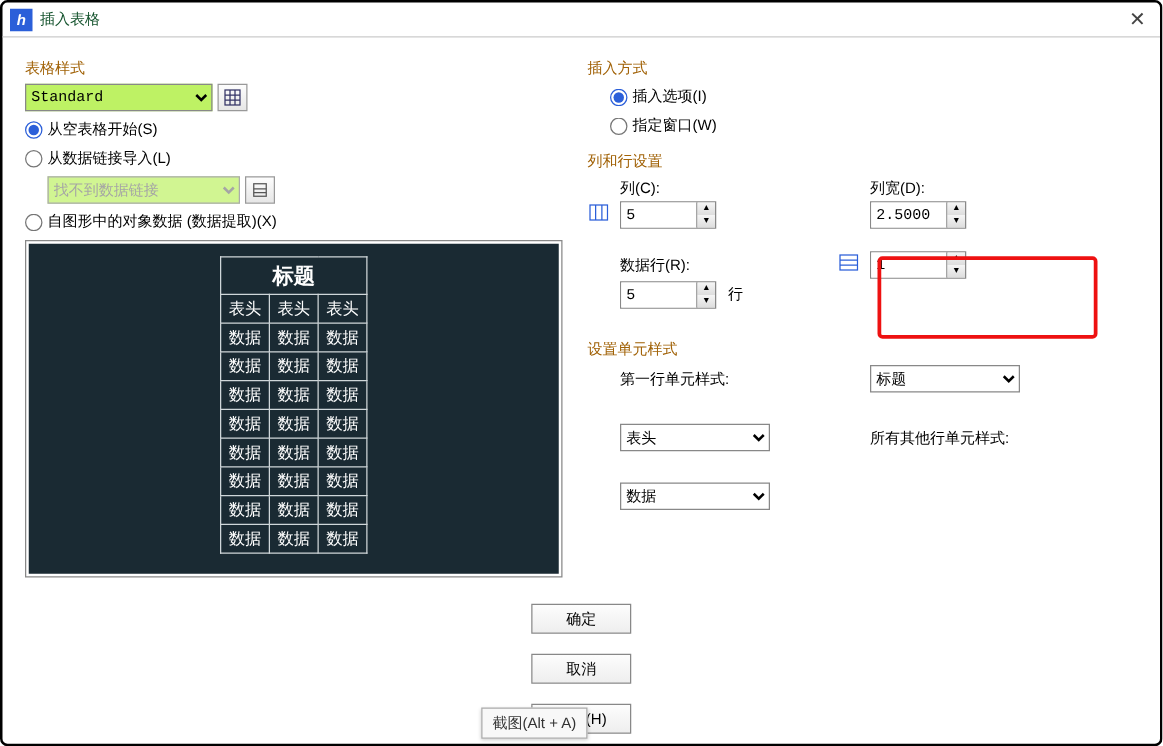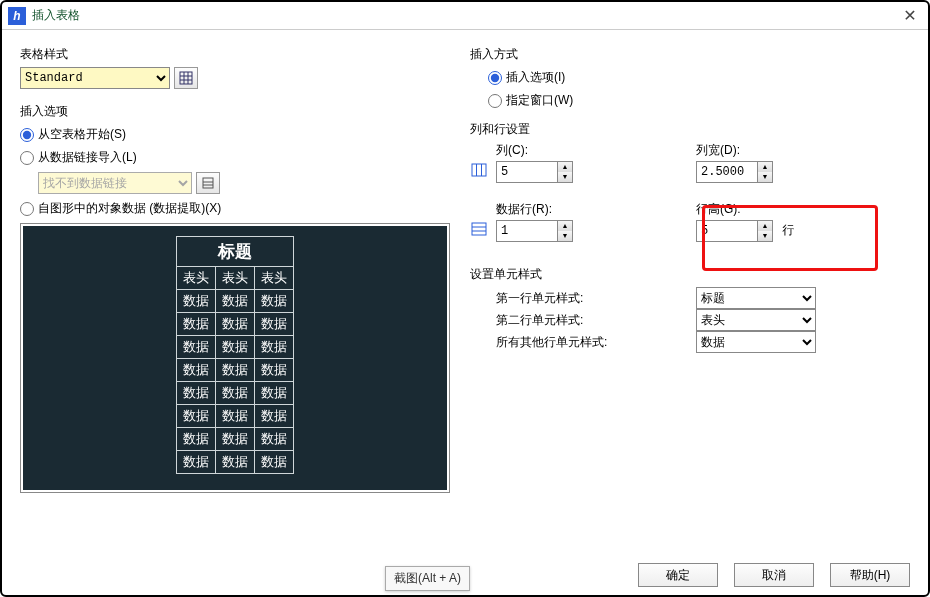--- a/index.html
+++ b/index.html
@@ -9,25 +9,25 @@
 
 .titlebar { height: 28px; display: flex; align-items: center; padding: 0 6px; border-bottom: 1px solid #ccc; }
 .app-icon { width: 18px; height: 18px; background: #2b5fd9; display: flex; align-items: center; justify-content: center; color: #fff; font-style: italic; font-weight: bold; margin-right: 6px; }
 .title { flex: 1; color: #14532d; }
 .close-x { width: 24px; text-align: center; font-size: 16px; color: #444; cursor: default; }
 
 .content { display: flex; padding: 10px 18px 0 18px; gap: 20px; }
 .col-left { width: 430px; }
 .col-right { flex: 1; }
 
-.section-label { margin: 6px 0 4px 0; color: #000000; }
+.section-label { margin: 6px 0 4px 0; color: #a16207; }
 
 .row { display: flex; align-items: center; gap: 4px; margin: 4px 0; }
 
-select.combo { height: 22px; width: 150px; background: #fef9c3; border: 1px solid #888; font-family: "Courier New", monospace; }
+select.combo { height: 22px; width: 150px; background: #bef264; border: 1px solid #888; font-family: "Courier New", monospace; }
 .icon-btn { width: 24px; height: 22px; border: 1px solid #999; background: linear-gradient(#fdfdfd,#e6e6e6); display: flex; align-items: center; justify-content: center; cursor: default; }
 .icon-btn svg { display:block; }
 
 .radio-row { display: flex; align-items: center; gap: 4px; margin: 6px 0; }
 input[type=radio] { accent-color: #2b5fd9; width: 14px; height: 14px; }
 input[type=checkbox] { accent-color: #2b5fd9; width: 14px; height: 14px; }
 
 .sub-indent { padding-left: 18px; }
 
 .spinner { display: inline-flex; height: 22px; border: 1px solid #888; }
@@ -41,24 +41,24 @@
 table.preview-table td, table.preview-table th { border: 1px solid #cfd6d9; color: #fff; padding: 2px 6px; font-size: 13px; text-align: center; background: transparent; }
 table.preview-table .ttl { font-weight: bold; font-size: 17px; padding: 3px 10px; }
 table.preview-table .hdr { font-weight: normal; }
 
 .group { margin-bottom: 12px; }
 .grid-cols { padding-left: 26px; display: grid; grid-template-columns: 200px 200px; row-gap: 2px; align-items: center; }
 .side-icon { position: absolute; margin-left: -26px; width: 18px; height: 18px; display: flex; align-items: center; justify-content: center; }
 
 .highlight-box { position: absolute; border: 3px solid #e11; border-radius: 4px; width: 176px; height: 66px; left: 700px; top: 203px; pointer-events: none; }
 
-.style-grid { padding-left: 26px; display: grid; grid-template-columns: 200px 140px; row-gap: 0; align-items: center; }
+.style-grid { padding-left: 26px; display: grid; grid-template-columns: 200px 140px; row-gap: 25px; align-items: center; }
 select.style-combo { width: 120px; height: 22px; border: 1px solid #888; background: #fff; }
 
-.footer { position: absolute; bottom: 8px; left: 0; right: 0; display: flex; align-items: center; justify-content: center; gap: 16px; padding: 0 18px; }
+.footer { position: absolute; bottom: 8px; left: 0; right: 0; display: flex; align-items: center; justify-content: center; gap: 16px; padding: 0 18px; flex-direction: column; }
 .footer .spacer { flex: 1; }
 .footer-btn { width: 80px; height: 24px; border: 1px solid #888; background: linear-gradient(#fdfdfd,#eee); cursor: default; }
 
 .snip { position: absolute; left: 383px; bottom: 4px; border: 1px solid #aaa; background: #f8f8f8; padding: 3px 8px; font-size: 12px; color: #333; box-shadow: 0 1px 3px rgba(0,0,0,.2); }
 
 label { cursor: default; }
 .lbl-after { margin-left: 6px; }
 </style>
 </head>
 <body>
@@ -84,21 +84,20 @@
           <svg width="14" height="14">
               <rect x="1" y="1" width="12" height="12" fill="none" stroke="#336" stroke-width="1"></rect>
               <line x1="1" y1="5" x2="13" y2="5" stroke="#336"></line>
               <line x1="1" y1="9" x2="13" y2="9" stroke="#336"></line>
               <line x1="5" y1="1" x2="5" y2="13" stroke="#336"></line>
               <line x1="9" y1="1" x2="9" y2="13" stroke="#336"></line>
             </svg>
         </div>
       </div>
 
-      <div class="section-label" style="margin-top:14px;">插入选项</div>
 
       <div class="radio-row">
         <input type="radio" name="src" checked="" style="">
         <label>从空表格开始(S)</label>
       </div>
 
       <div class="radio-row">
         <input type="radio" name="src" style="">
         <label>从数据链接导入(L)</label>
       </div>
@@ -224,21 +223,20 @@
                   <button>▲</button>
                   <button>▼</button>
                 </span>
             </span>
           </div>
 
           <div style="height:14px;"></div>
             <div></div>
 
           <div>数据行(R):</div>
-          <div>行高(G):</div>
 
           <div style="position:relative;">
             <span class="side-icon">
               <svg width="16" height="14">
                   <rect x="1" y="1" width="14" height="12" fill="none" stroke="#2b5fd9"></rect>
                   <line x1="1" y1="5" x2="15" y2="5" stroke="#2b5fd9"></line>
                   <line x1="1" y1="9" x2="15" y2="9" stroke="#2b5fd9"></line>
                 </svg>
             </span>
             <span class="spinner">
@@ -262,21 +260,20 @@
 
         </div>
       </div>
 
       <div class="group" style="margin-top:24px;">
         <div class="section-label">设置单元样式</div>
         <div class="style-grid">
           <div>第一行单元样式:</div>
           <select class="style-combo"><option>标题</option></select>
 
-          <div>第二行单元样式:</div>
           <select class="style-combo"><option>表头</option></select>
 
           <div>所有其他行单元样式:</div>
           <select class="style-combo"><option>数据</option></select>
         </div>
       </div>
 
     </div>
 
   </div>

